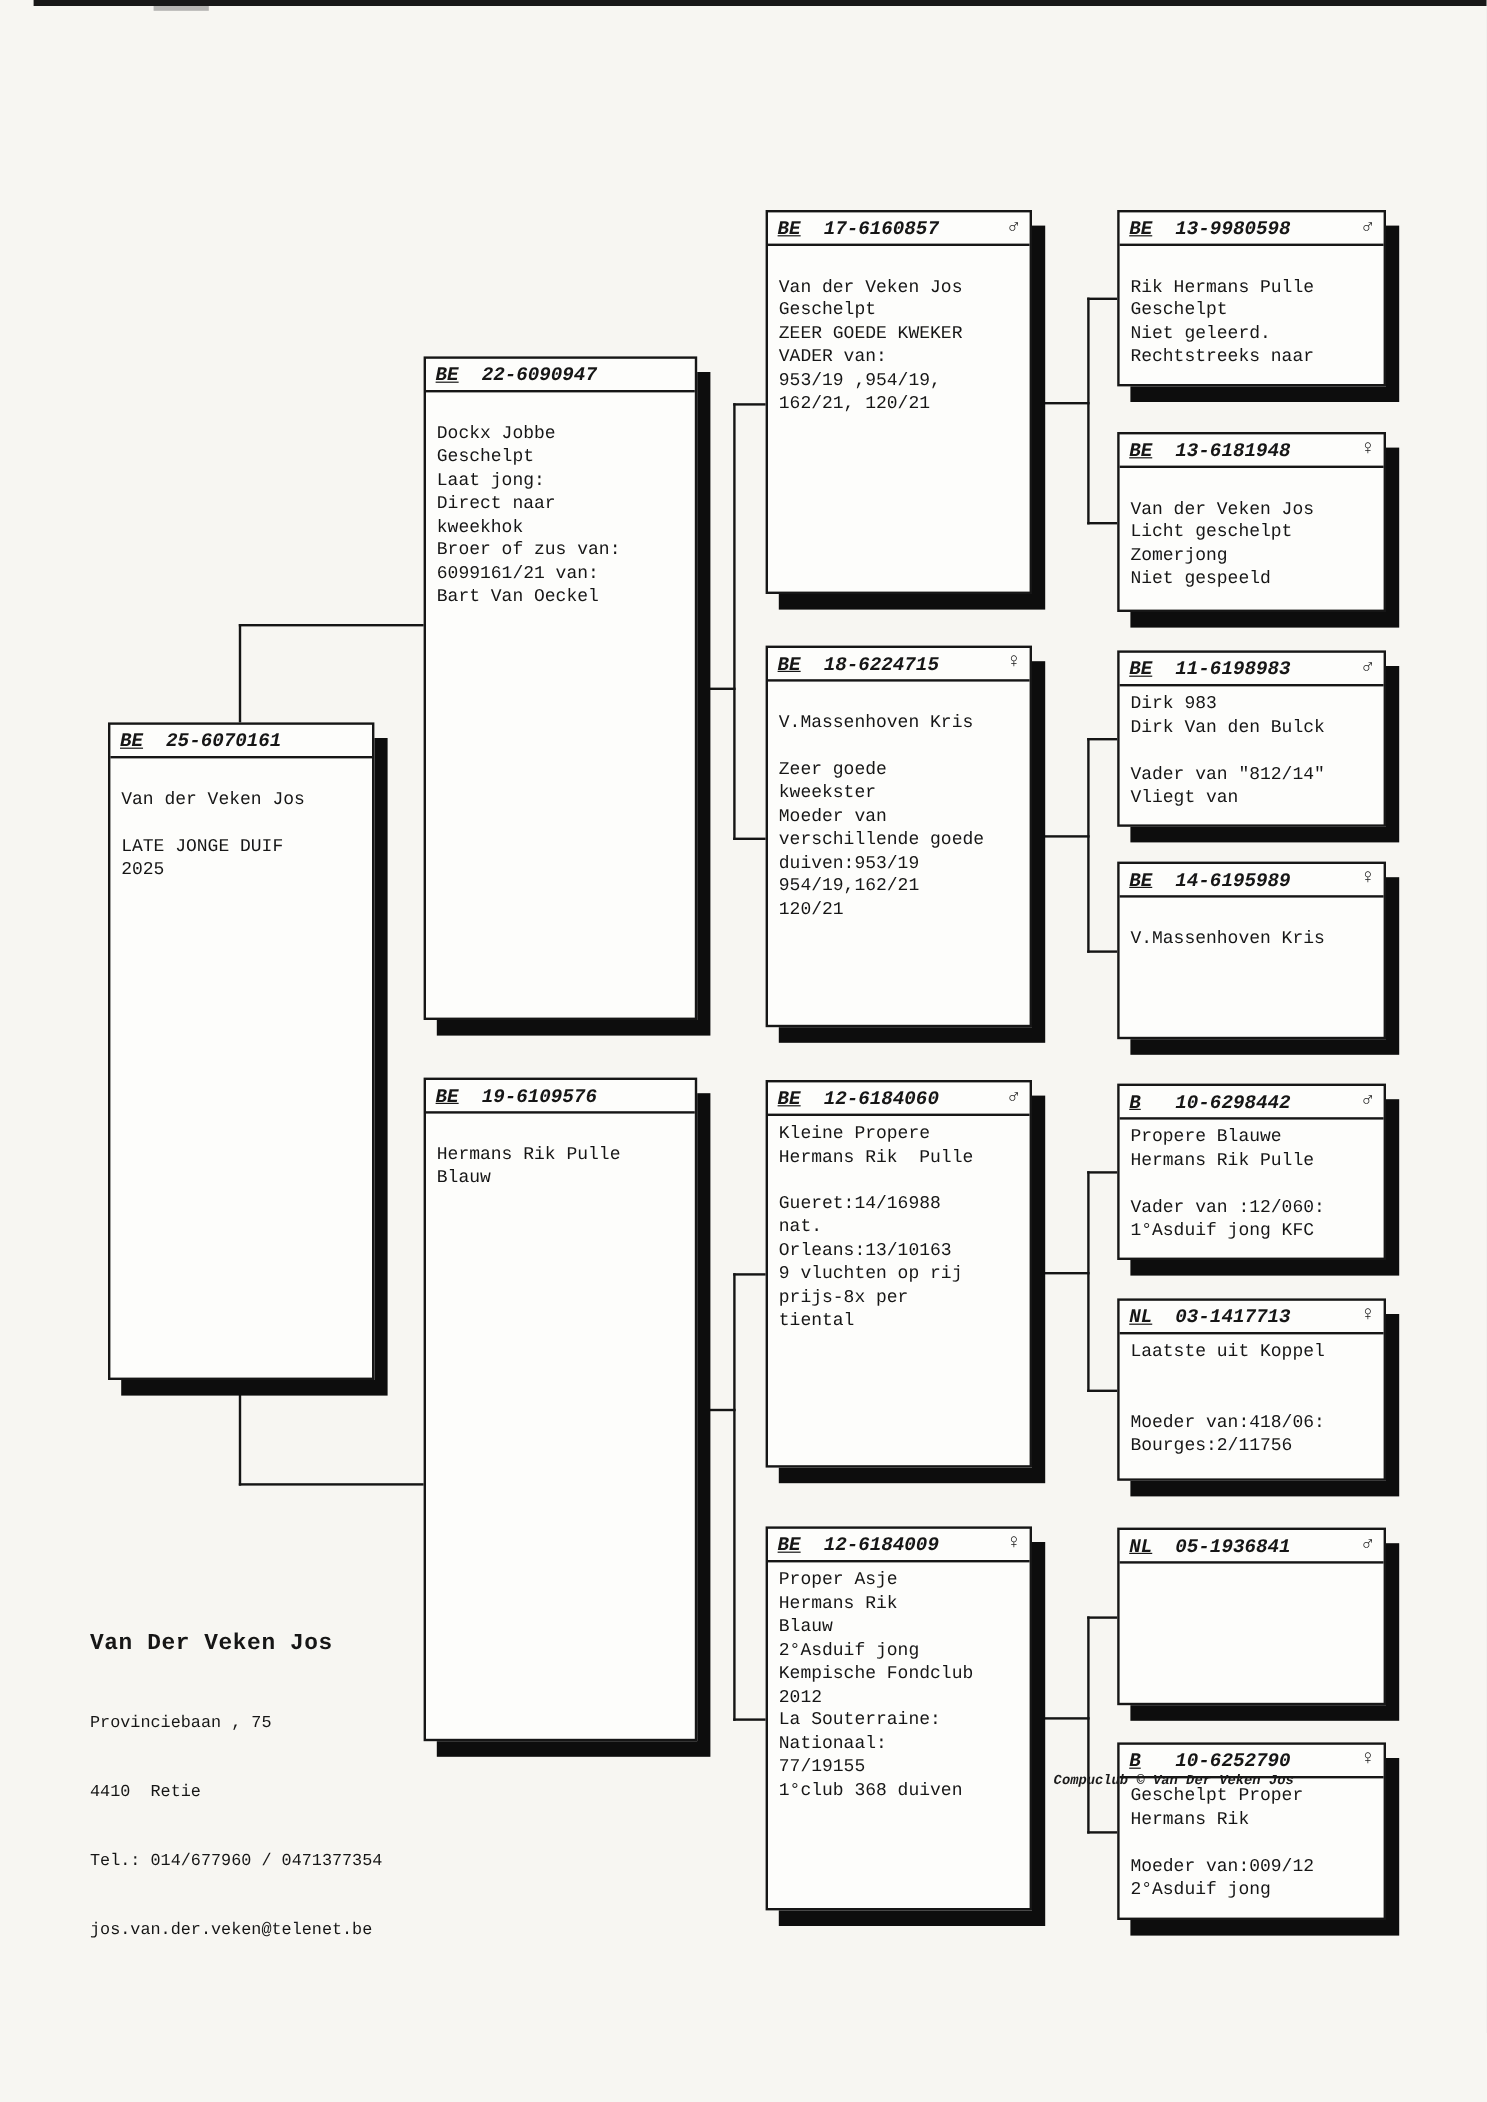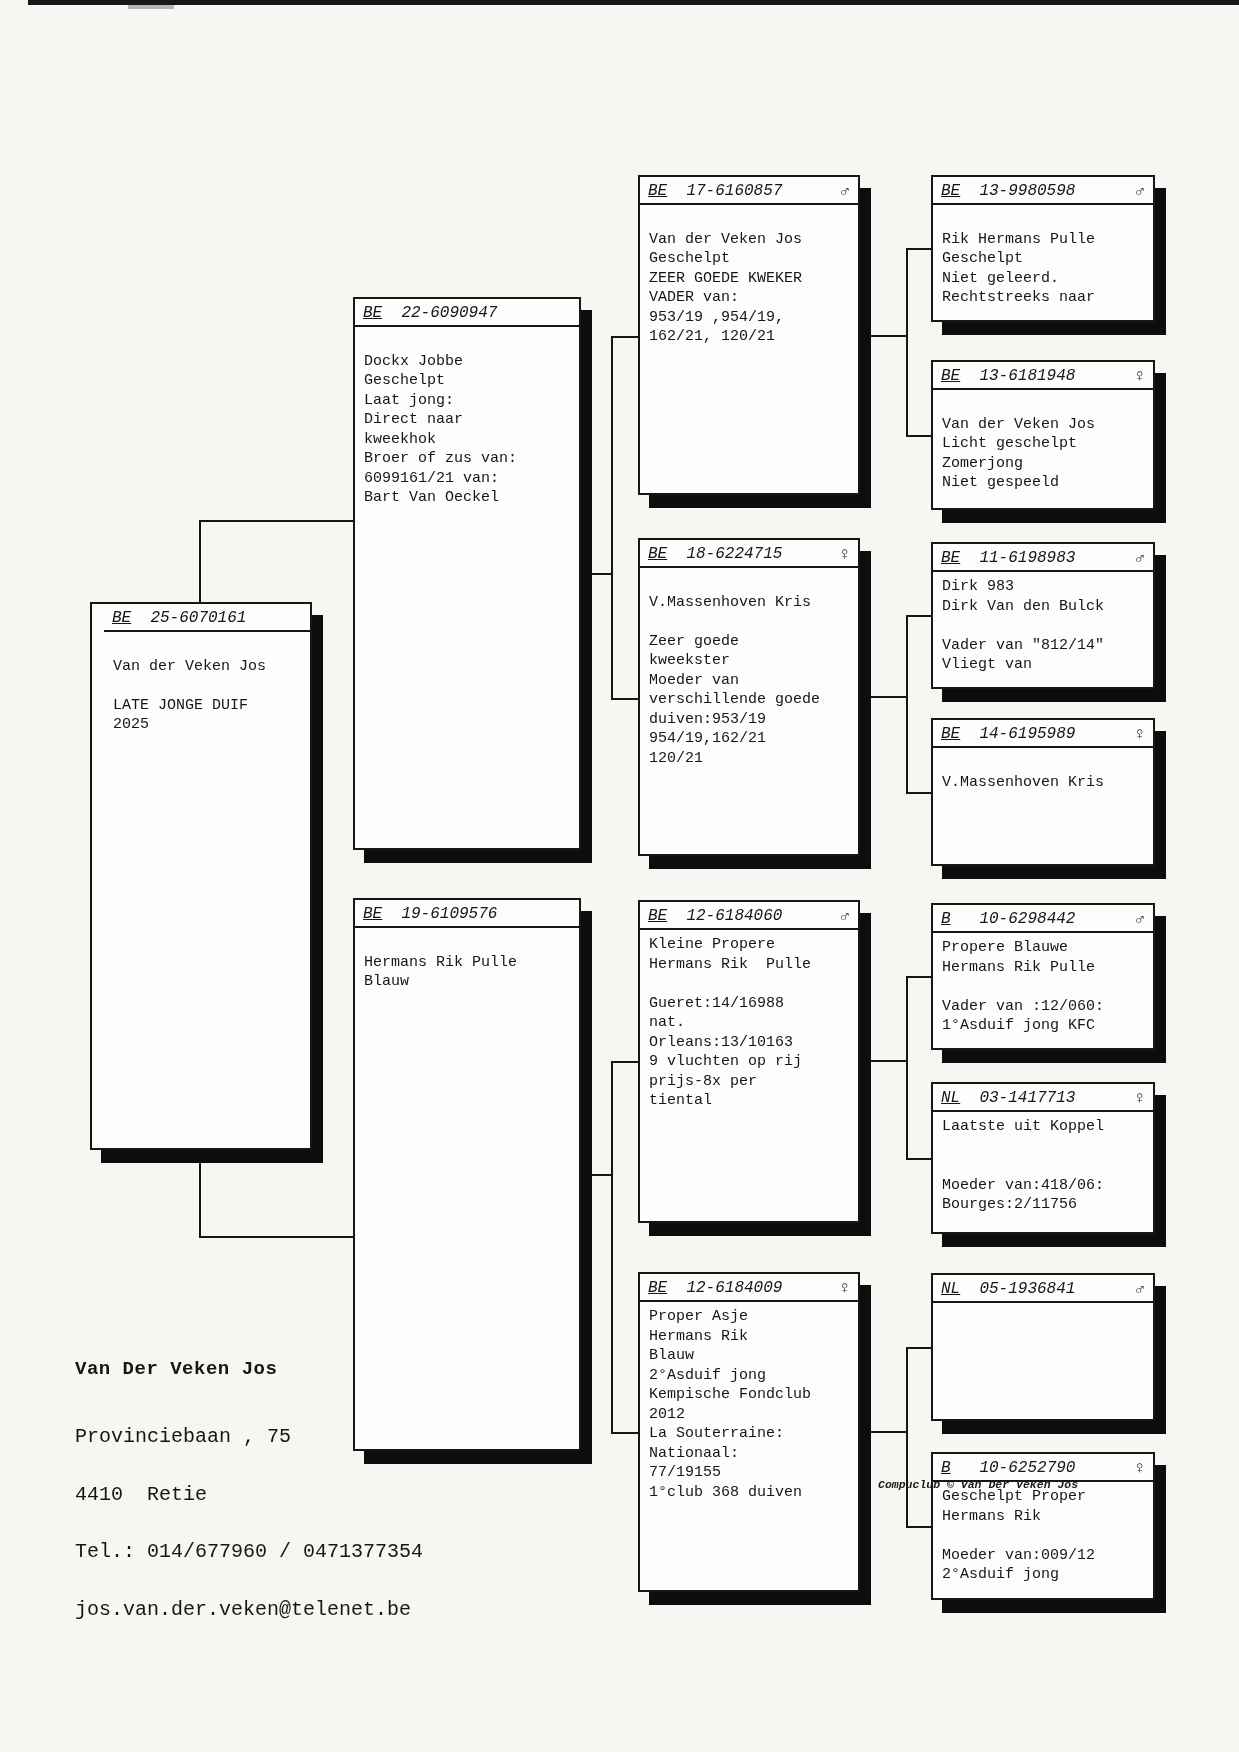--- a/index.html
+++ b/index.html
@@ -13,34 +13,34 @@
   .title{
     position:absolute;font-family:"Liberation Sans",sans-serif;
     font-weight:bold;font-size:29px;letter-spacing:.5px;color:#1c1c1c;
     white-space:pre;
   }
   .pbox{
     position:absolute;background:#fdfdfb;border:2px solid #161616;
     box-shadow:11px 13px 0 #0d0d0d;box-sizing:border-box;
   }
   .pbox-head{
-    display:flex;justify-content:space-between;align-items:flex-end;
+    display:flex;justify-content:space-between;align-items:flex-start;
     padding:4px 8px 2px 8px;border-bottom:2px solid #161616;
-    font-weight:normal;font-style:italic;font-size:16px;line-height:20px;
+    font-weight:bold;font-style:italic;font-size:16px;line-height:20px;
   }
   .ring{white-space:pre;}
   .ring .cc{text-decoration:underline;}
   .sex{font-style:normal;font-size:17px;line-height:18px;padding-left:4px;}
   .pbox-body{
     padding:5px 9px;font-size:15px;line-height:19.5px;white-space:pre-wrap;
   }
   .cline{position:absolute;background:#151515;}
   .owner{position:absolute;white-space:pre;}
   .owner-name{font-weight:bold;font-size:19px;letter-spacing:.5px;margin:0 0 10px 0;}
-  .owner-line{font-size:20px;line-height:21.5px;}
+  .owner-line{font-size:14px;line-height:21.5px;}
   .footer-credit{
     position:absolute;font-size:11.5px;font-weight:bold;font-style:italic;
     white-space:pre;color:#1a1a1a;
   }
 </style>
 </head>
 <body>
 
 <div class="page">
 
@@ -76,21 +76,21 @@
   <div class="cline" style="left:860px;top:1060px;width:48px;height:2px;"></div>
   <div class="cline" style="left:906px;top:976px;width:2px;height:184px;"></div>
   <div class="cline" style="left:906px;top:976px;width:26px;height:2px;"></div>
   <div class="cline" style="left:906px;top:1158px;width:26px;height:2px;"></div>
 
   <div class="cline" style="left:860px;top:1431px;width:48px;height:2px;"></div>
   <div class="cline" style="left:906px;top:1347px;width:2px;height:181px;"></div>
   <div class="cline" style="left:906px;top:1347px;width:26px;height:2px;"></div>
   <div class="cline" style="left:906px;top:1526px;width:26px;height:2px;"></div>
 
-  <div class="pbox" style="left:90px;top:602px;width:222px;height:548px;padding-left:12px;">
+  <div class="pbox" style="left:90px;top:602px;width:222px;height:548px;">
     <div class="pbox-head">
       <span class="ring"><span class="cc">BE</span><span>  25-6070161</span></span>
       <span class="sex"></span>
     </div>
     <div class="pbox-body">
 Van der Veken Jos
 
 LATE JONGE DUIF
 2025</div>
   </div>

